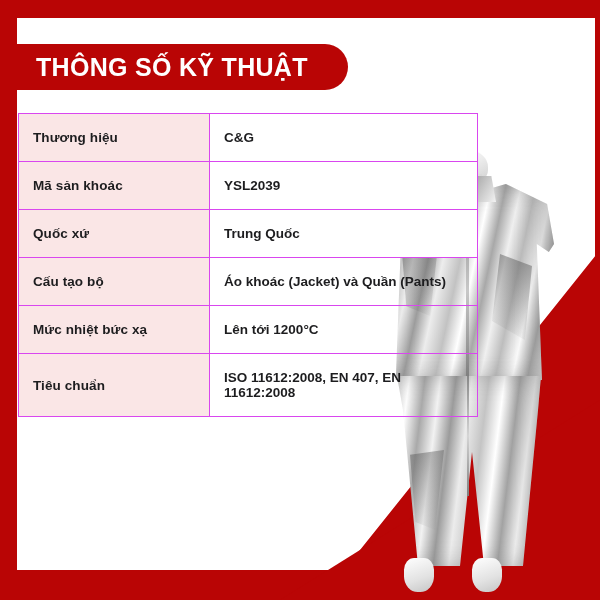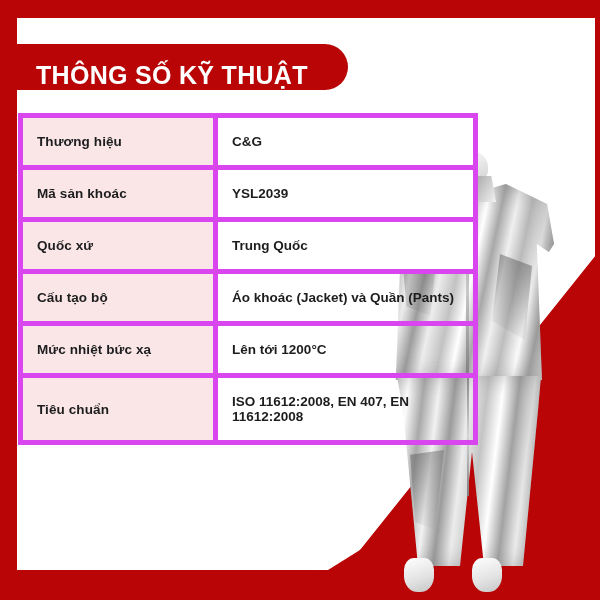--- a/index.html
+++ b/index.html
@@ -62,21 +62,21 @@
 
   
   .title-banner {
     position: absolute;
     left: 0px; top: 44px;
     height: 46px;
     min-width: 345px;
     background: #b90505;
     border-radius: 0 23px 23px 0;
     display: flex;
-    align-items: flex-end;
+    align-items: center;
     z-index: 6;
     box-sizing: border-box;
     padding-left: 36px;
     padding-right: 40px;
   }
   .title-text {
     color: #ffffff;
     font-size: 25px;
     font-weight: bold;
     letter-spacing: 0.3px;
@@ -194,21 +194,21 @@
   
   .spec-table {
     position: absolute;
     left: 18px; top: 113px;
     width: 460px;
     border-collapse: collapse;
     z-index: 4;
   }
   .spec-table tr { height: 42px; }
   .spec-table td {
-    border: 5px solid #d946ef;
+    border: 1px solid #d946ef;
     padding: 16px 14px;
     font-size: 13.5px;
     color: #1d1d1f;
     vertical-align: middle;
   }
   .spec-label {
     width: 162px;
     background: #fae6e6;
     font-weight: bold;
     letter-spacing: 0.1px;

